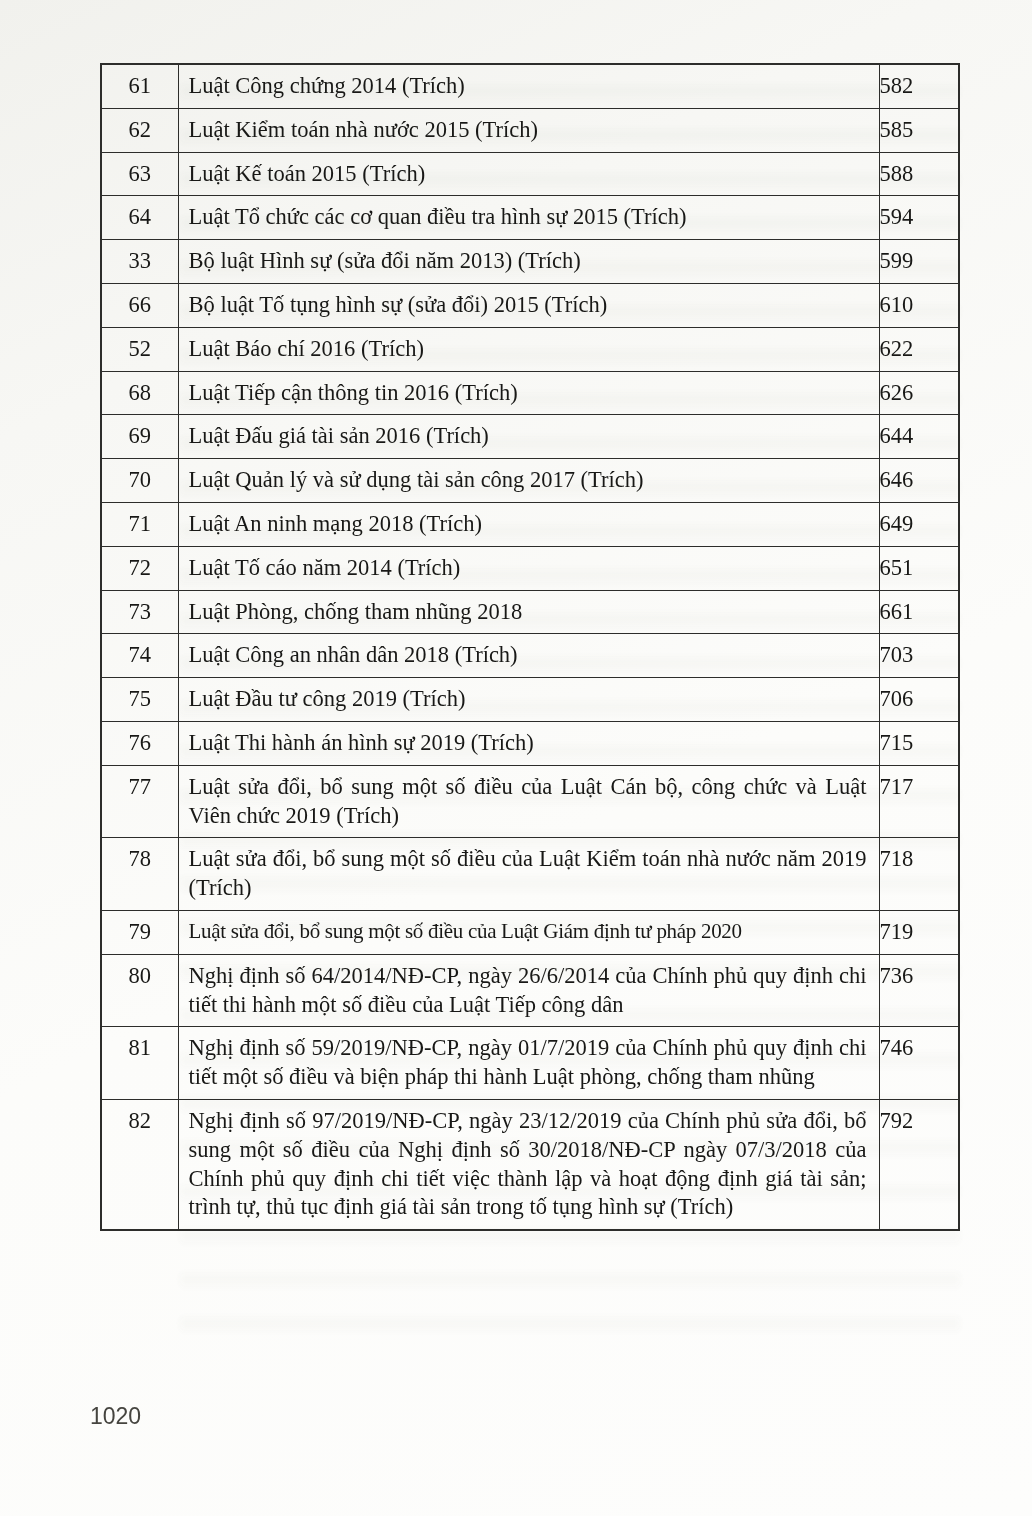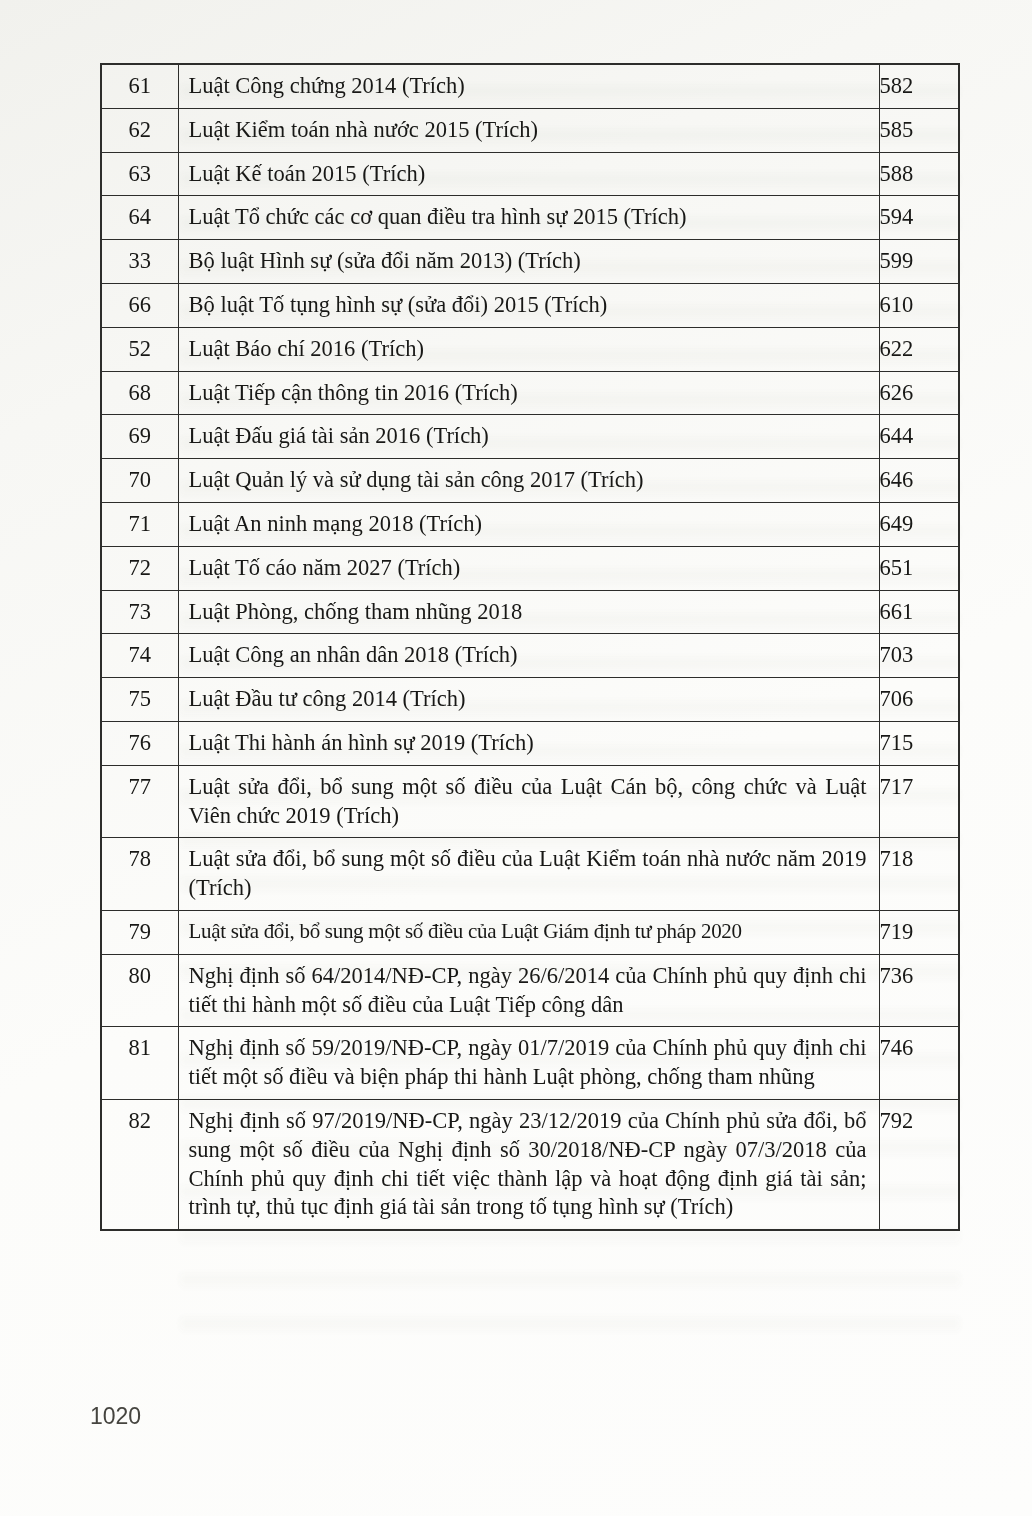--- a/index.html
+++ b/index.html
@@ -149,36 +149,36 @@
     <td class="col-title">Luật Quản lý và sử dụng tài sản công 2017 (Trích)</td>
     <td class="col-page">646</td>
   </tr>
         <tr class="toc-row">
     <td class="col-no">71</td>
     <td class="col-title">Luật An ninh mạng 2018 (Trích)</td>
     <td class="col-page">649</td>
   </tr>
         <tr class="toc-row">
     <td class="col-no">72</td>
-    <td class="col-title">Luật Tố cáo năm 2027 (Trích)</td>
+    <td class="col-title">Luật Tố cáo năm 2014 (Trích)</td>
     <td class="col-page">651</td>
   </tr>
         <tr class="toc-row">
     <td class="col-no">73</td>
     <td class="col-title">Luật Phòng, chống tham nhũng 2018</td>
     <td class="col-page">661</td>
   </tr>
         <tr class="toc-row">
     <td class="col-no">74</td>
     <td class="col-title">Luật Công an nhân dân 2018 (Trích)</td>
     <td class="col-page">703</td>
   </tr>
         <tr class="toc-row">
     <td class="col-no">75</td>
-    <td class="col-title">Luật Đầu tư công 2014 (Trích)</td>
+    <td class="col-title">Luật Đầu tư công 2019 (Trích)</td>
     <td class="col-page">706</td>
   </tr>
         <tr class="toc-row">
     <td class="col-no">76</td>
     <td class="col-title">Luật Thi hành án hình sự 2019 (Trích)</td>
     <td class="col-page">715</td>
   </tr>
         <tr class="toc-row">
     <td class="col-no">77</td>
     <td class="col-title">Luật sửa đổi, bổ sung một số điều của Luật Cán bộ, công chức và Luật Viên chức 2019 (Trích)</td>

